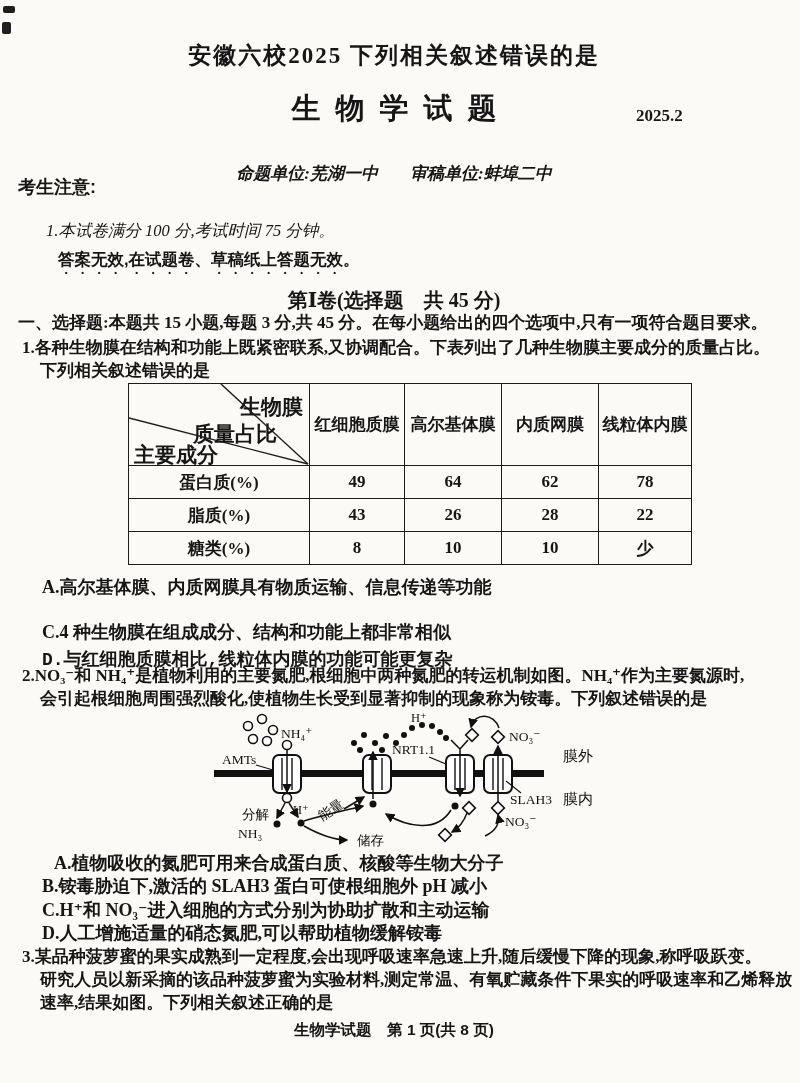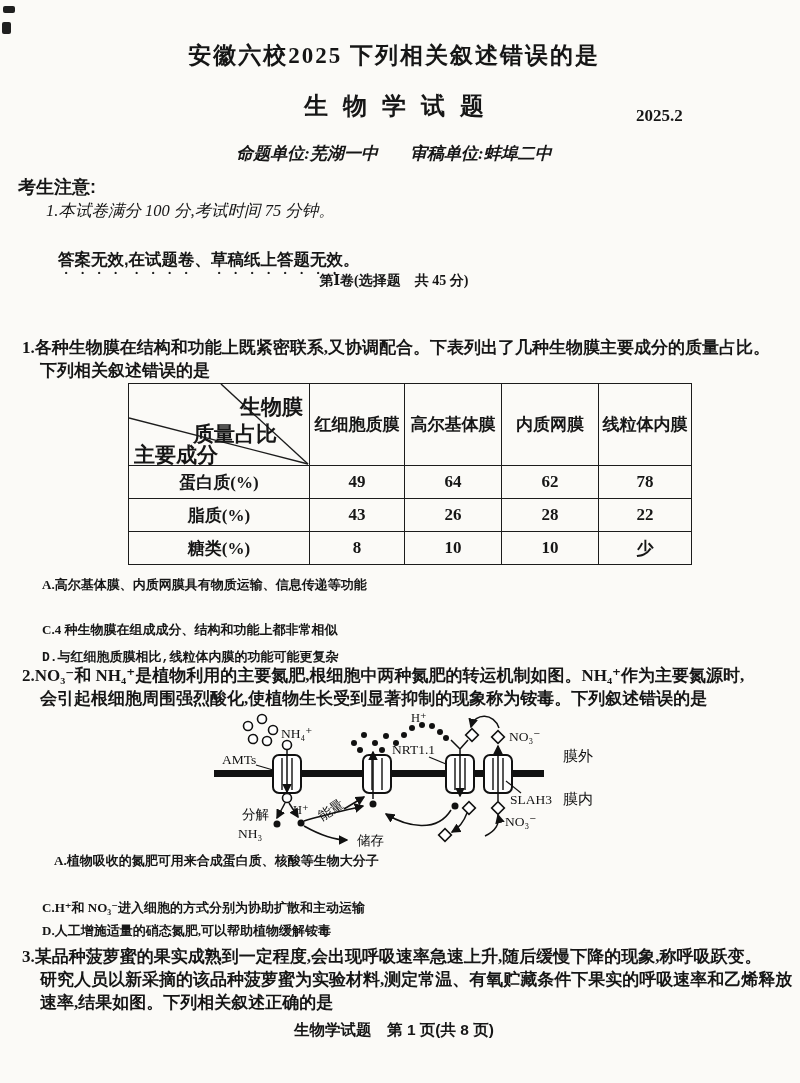--- a/index.html
+++ b/index.html
@@ -5,39 +5,39 @@
   html,body{margin:0;padding:0;background:#e8e8e8;}
   .page{
     position:relative;width:800px;height:1083px;margin:0 auto;
     background:#fbfaf7;color:#161616;overflow:hidden;
     font-family:"Liberation Serif","DejaVu Serif",serif;
   }
   .abs{position:absolute;line-height:1.22;white-space:nowrap;}
   .center{left:0;width:788px;text-align:center;}
   .hei{font-family:"Liberation Sans","DejaVu Sans",sans-serif;}
   .b{font-weight:700;}
-  .kai{font-style:italic;}
+  .kai{font-style:italic;margin-top:20px;}
   .emph{
     font-style:normal;font-weight:700;
     font-family:"Liberation Sans","DejaVu Sans",sans-serif;
     -webkit-text-emphasis:filled dot;-webkit-text-emphasis-position:under left;
     text-emphasis:filled dot;text-emphasis-position:under left;
   }
   .exam-title{top:42px;font-size:23px;font-weight:700;letter-spacing:2px;}
-  .subject-title{top:91px;font-size:24px;font-weight:900;letter-spacing:15px;text-indent:15px;}
+  .subject-title{top:91px;font-size:29px;font-weight:900;letter-spacing:15px;text-indent:15px;}
   .date{left:636px;top:106px;font-size:17px;font-weight:700;}
   .units{top:144px;font-size:17px;font-weight:700;}
   .units span{display:inline-block;}
   .units .gap{width:32px;}
   .notice-h{left:18px;top:177px;font-size:18px;}
   .note{font-size:16.5px;}
-  .sec-title{top:272px;font-size:14px;font-weight:700;}
+  .sec-title{top:288px;font-size:20px;font-weight:700;}
   .instr{left:18px;top:313px;font-size:17px;font-weight:700;}
   .stem{font-size:17px;font-weight:600;}
-  .opt{font-size:13px;font-weight:600;}
+  .opt{font-size:18px;font-weight:600;}
 
   table.q1t{
     position:absolute;left:128px;top:383px;border-collapse:collapse;table-layout:fixed;
     font-size:17px;font-weight:600;color:#161616;
   }
   table.q1t td,table.q1t th{
     border:1.6px solid #1c1c1c;text-align:center;vertical-align:middle;padding:0;
     font-weight:600;
   }
   table.q1t .hrow th{height:81px;font-weight:700;}
@@ -68,20 +68,21 @@
     <span>命题单位:芜湖一中</span><span class="gap"></span><span>审稿单位:蚌埠二中</span>
   </div>
 
   <div class="abs notice-h hei b">考生注意:</div>
   <div class="abs note kai" style="left:46px;top:201px;">1.本试卷满分 100 分,考试时间 75 分钟。</div>
   <div class="abs note" style="left:58px;top:249px;">
     <span class="emph">答案无效,在试题卷、草稿纸上答题无效</span><span class="hei b">。</span>
   </div>
 
   <div class="abs center sec-title">第Ⅰ卷(选择题　共 45 分)</div>
+  <div class="abs instr">一、选择题:本题共 15 小题,每题 3 分,共 45 分。在每小题给出的四个选项中,只有一项符合题目要求。</div>
 
   <div class="abs stem" style="left:22px;top:338px;">1.各种生物膜在结构和功能上既紧密联系,又协调配合。下表列出了几种生物膜主要成分的质量占比。</div>
   <div class="abs stem" style="left:40px;top:361px;">下列相关叙述错误的是</div>
 
   <table class="q1t">
     <colgroup>
       <col style="width:180px">
         <col style="width:95px">
         <col style="width:97px">
         <col style="width:97px">
@@ -234,20 +235,21 @@
     <text x="371" y="93" font-size="15">膜内</text>
     <text x="50" y="108" font-size="13.5">分解</text>
     <text x="46" y="127" font-size="13.5">NH₃</text>
     <text x="101" y="103" font-size="12.5">H⁺</text>
     <text transform="translate(130,110) rotate(-33)" font-size="13.5">能量</text>
     <text x="165" y="134" font-size="13.5">储存</text>
     <text x="313" y="115" font-size="13.5">NO₃⁻</text>
   </svg>
 
   <div class="abs opt" style="left:42px;top:853px;margin-left:12px;">A.植物吸收的氮肥可用来合成蛋白质、核酸等生物大分子</div>
+  <div class="abs opt" style="left:42px;top:876px;">B.铵毒胁迫下,激活的 SLAH3 蛋白可使根细胞外 pH 减小</div>
   <div class="abs opt" style="left:42px;top:923px;">D.人工增施适量的硝态氮肥,可以帮助植物缓解铵毒</div>
   <div class="abs opt" style="left:42px;top:900px;">C.H⁺和 NO₃⁻进入细胞的方式分别为协助扩散和主动运输</div>
 
   <div class="abs stem" style="left:22px;top:947px;">3.某品种菠萝蜜的果实成熟到一定程度,会出现呼吸速率急速上升,随后缓慢下降的现象,称呼吸跃变。</div>
   <div class="abs stem" style="left:40px;top:993px;">速率,结果如图。下列相关叙述正确的是</div>
   <div class="abs stem" style="left:40px;top:970px;">研究人员以新采摘的该品种菠萝蜜为实验材料,测定常温、有氧贮藏条件下果实的呼吸速率和乙烯释放</div>
 
   <div class="abs center footer hei">生物学试题　第 1 页(共 8 页)</div>
 </div>
 

